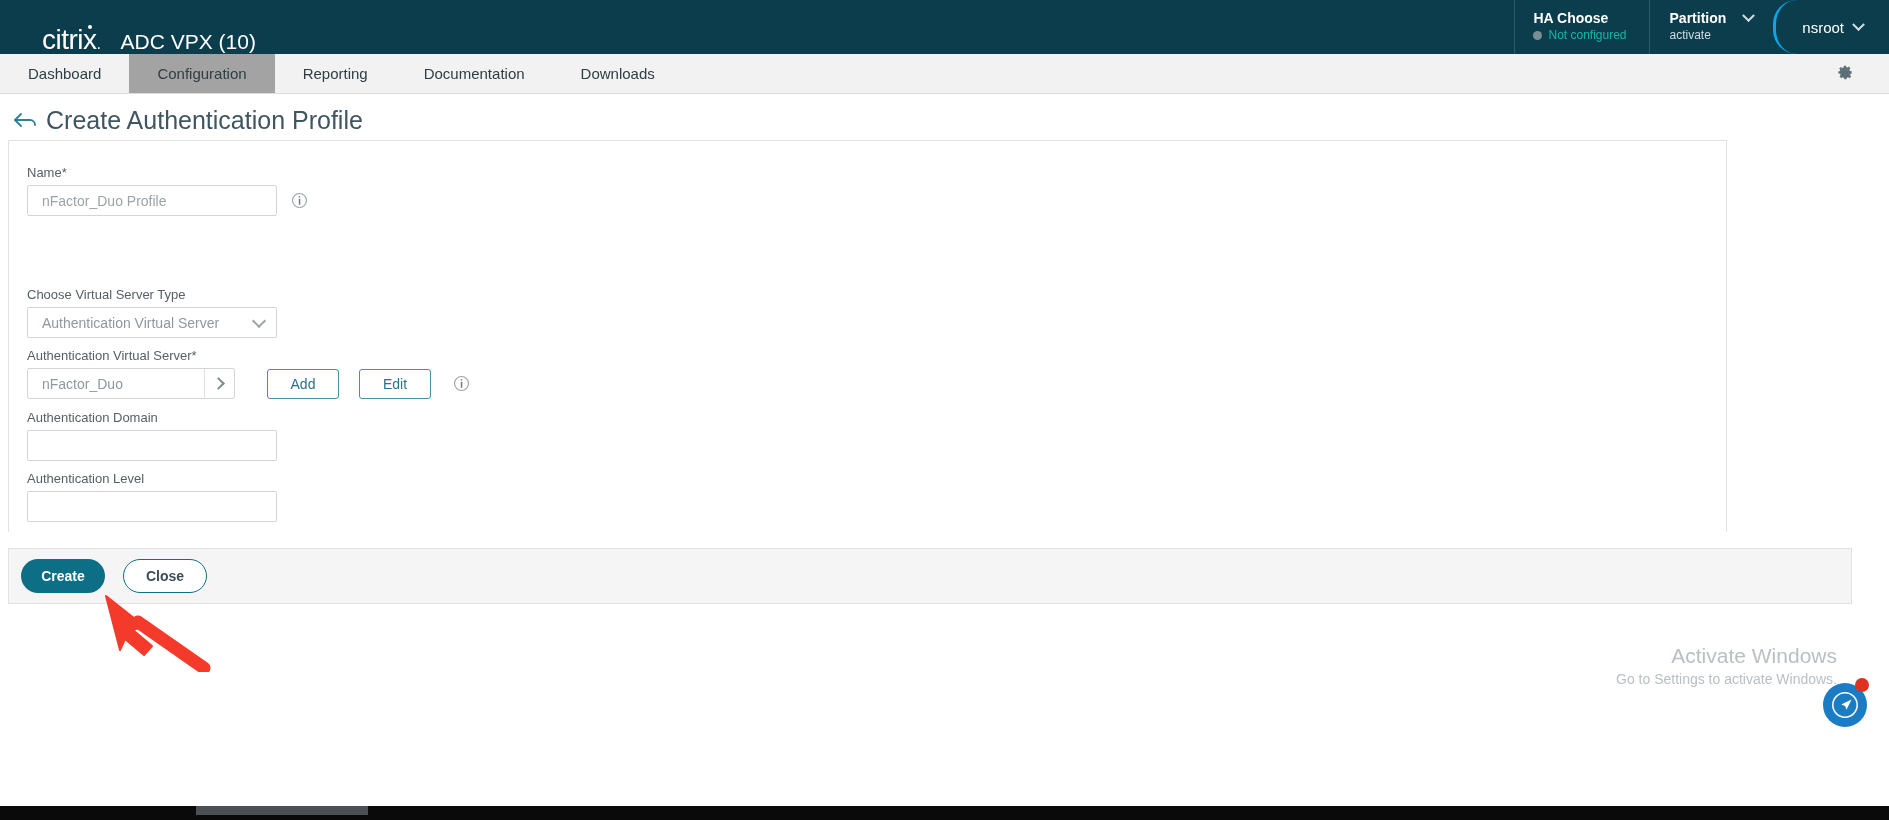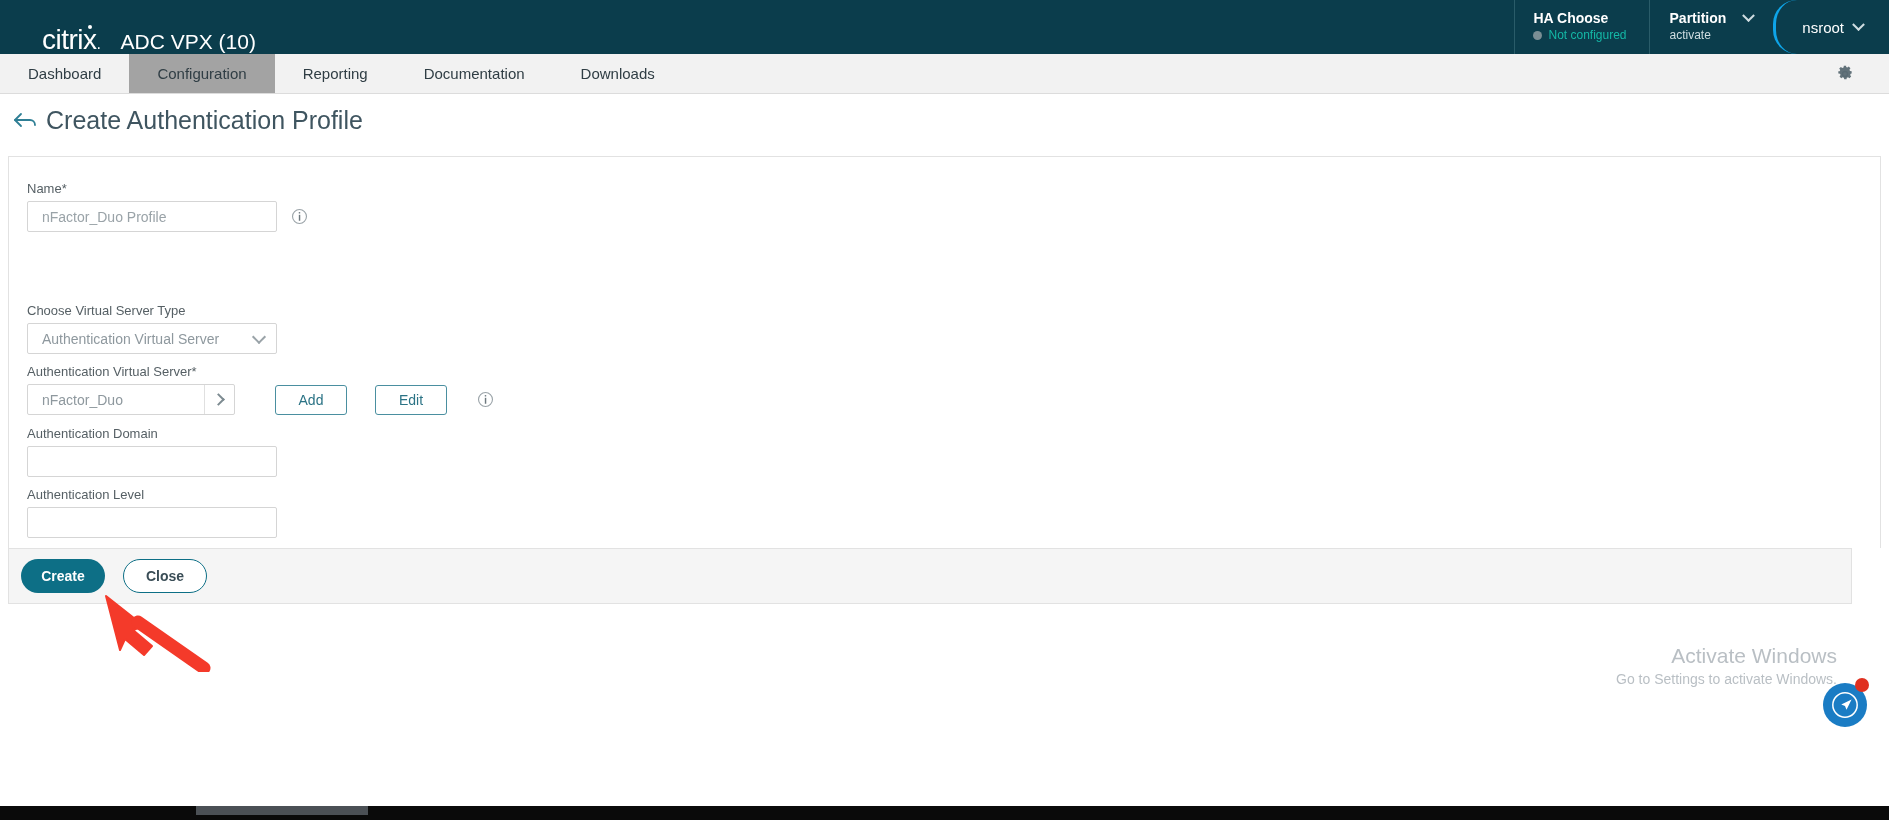--- a/index.html
+++ b/index.html
@@ -101,22 +101,22 @@
     display: flex; align-items: center;
     padding-left: 12px;
   }
   .back-arrow { width: 28px; height: 24px; margin-right: 6px; flex: none; }
   .page-title {
     font-size: 25px; color: #3f5560; font-weight: 400;
   }
 
   
   .form-panel {
-    position: absolute; top: 156px; left: 8px;
-    width: 1873px; height: 392px;
+    position: absolute; top: 140px; left: 8px;
+    width: 1719px; height: 392px;
     background: #ffffff;
     border: 1px solid #e2e2e2;
     border-bottom: none;
   }
   .field { position: absolute; }
   .field-label {
     font-size: 13px; color: #555f64; margin-bottom: 5px; display: block;
   }
   .txtinput {
     width: 250px; height: 31px;
@@ -313,21 +313,21 @@
   <div class="field" style="left:18px; top:146px;">
     <label class="field-label">Choose Virtual Server Type</label>
     <div class="selectbox">
       <span>Authentication Virtual Server</span>
       <span class="caret"></span>
     </div>
   </div>
 
   <div class="field" style="left:18px; top:207px;">
     <label class="field-label">Authentication Virtual Server*</label>
-    <div class="row" style="gap:16px;">
+    <div class="row" style="gap:8px;">
       <div class="vs-picker">
         <span class="val">nFactor_Duo</span>
         <span class="arrowcell">
           <span class="rchev"></span>
         </span>
       </div>
       <button class="btn-outline" style="margin-left:24px;">Add</button>
       <button class="btn-outline" style="margin-left:12px;">Edit</button>
       <svg class="info-icon" width="17" height="17" viewBox="0 0 20 20">
         <circle cx="10" cy="10" r="8.2" fill="none" stroke="#9aa3a8" stroke-width="1.3"></circle>

